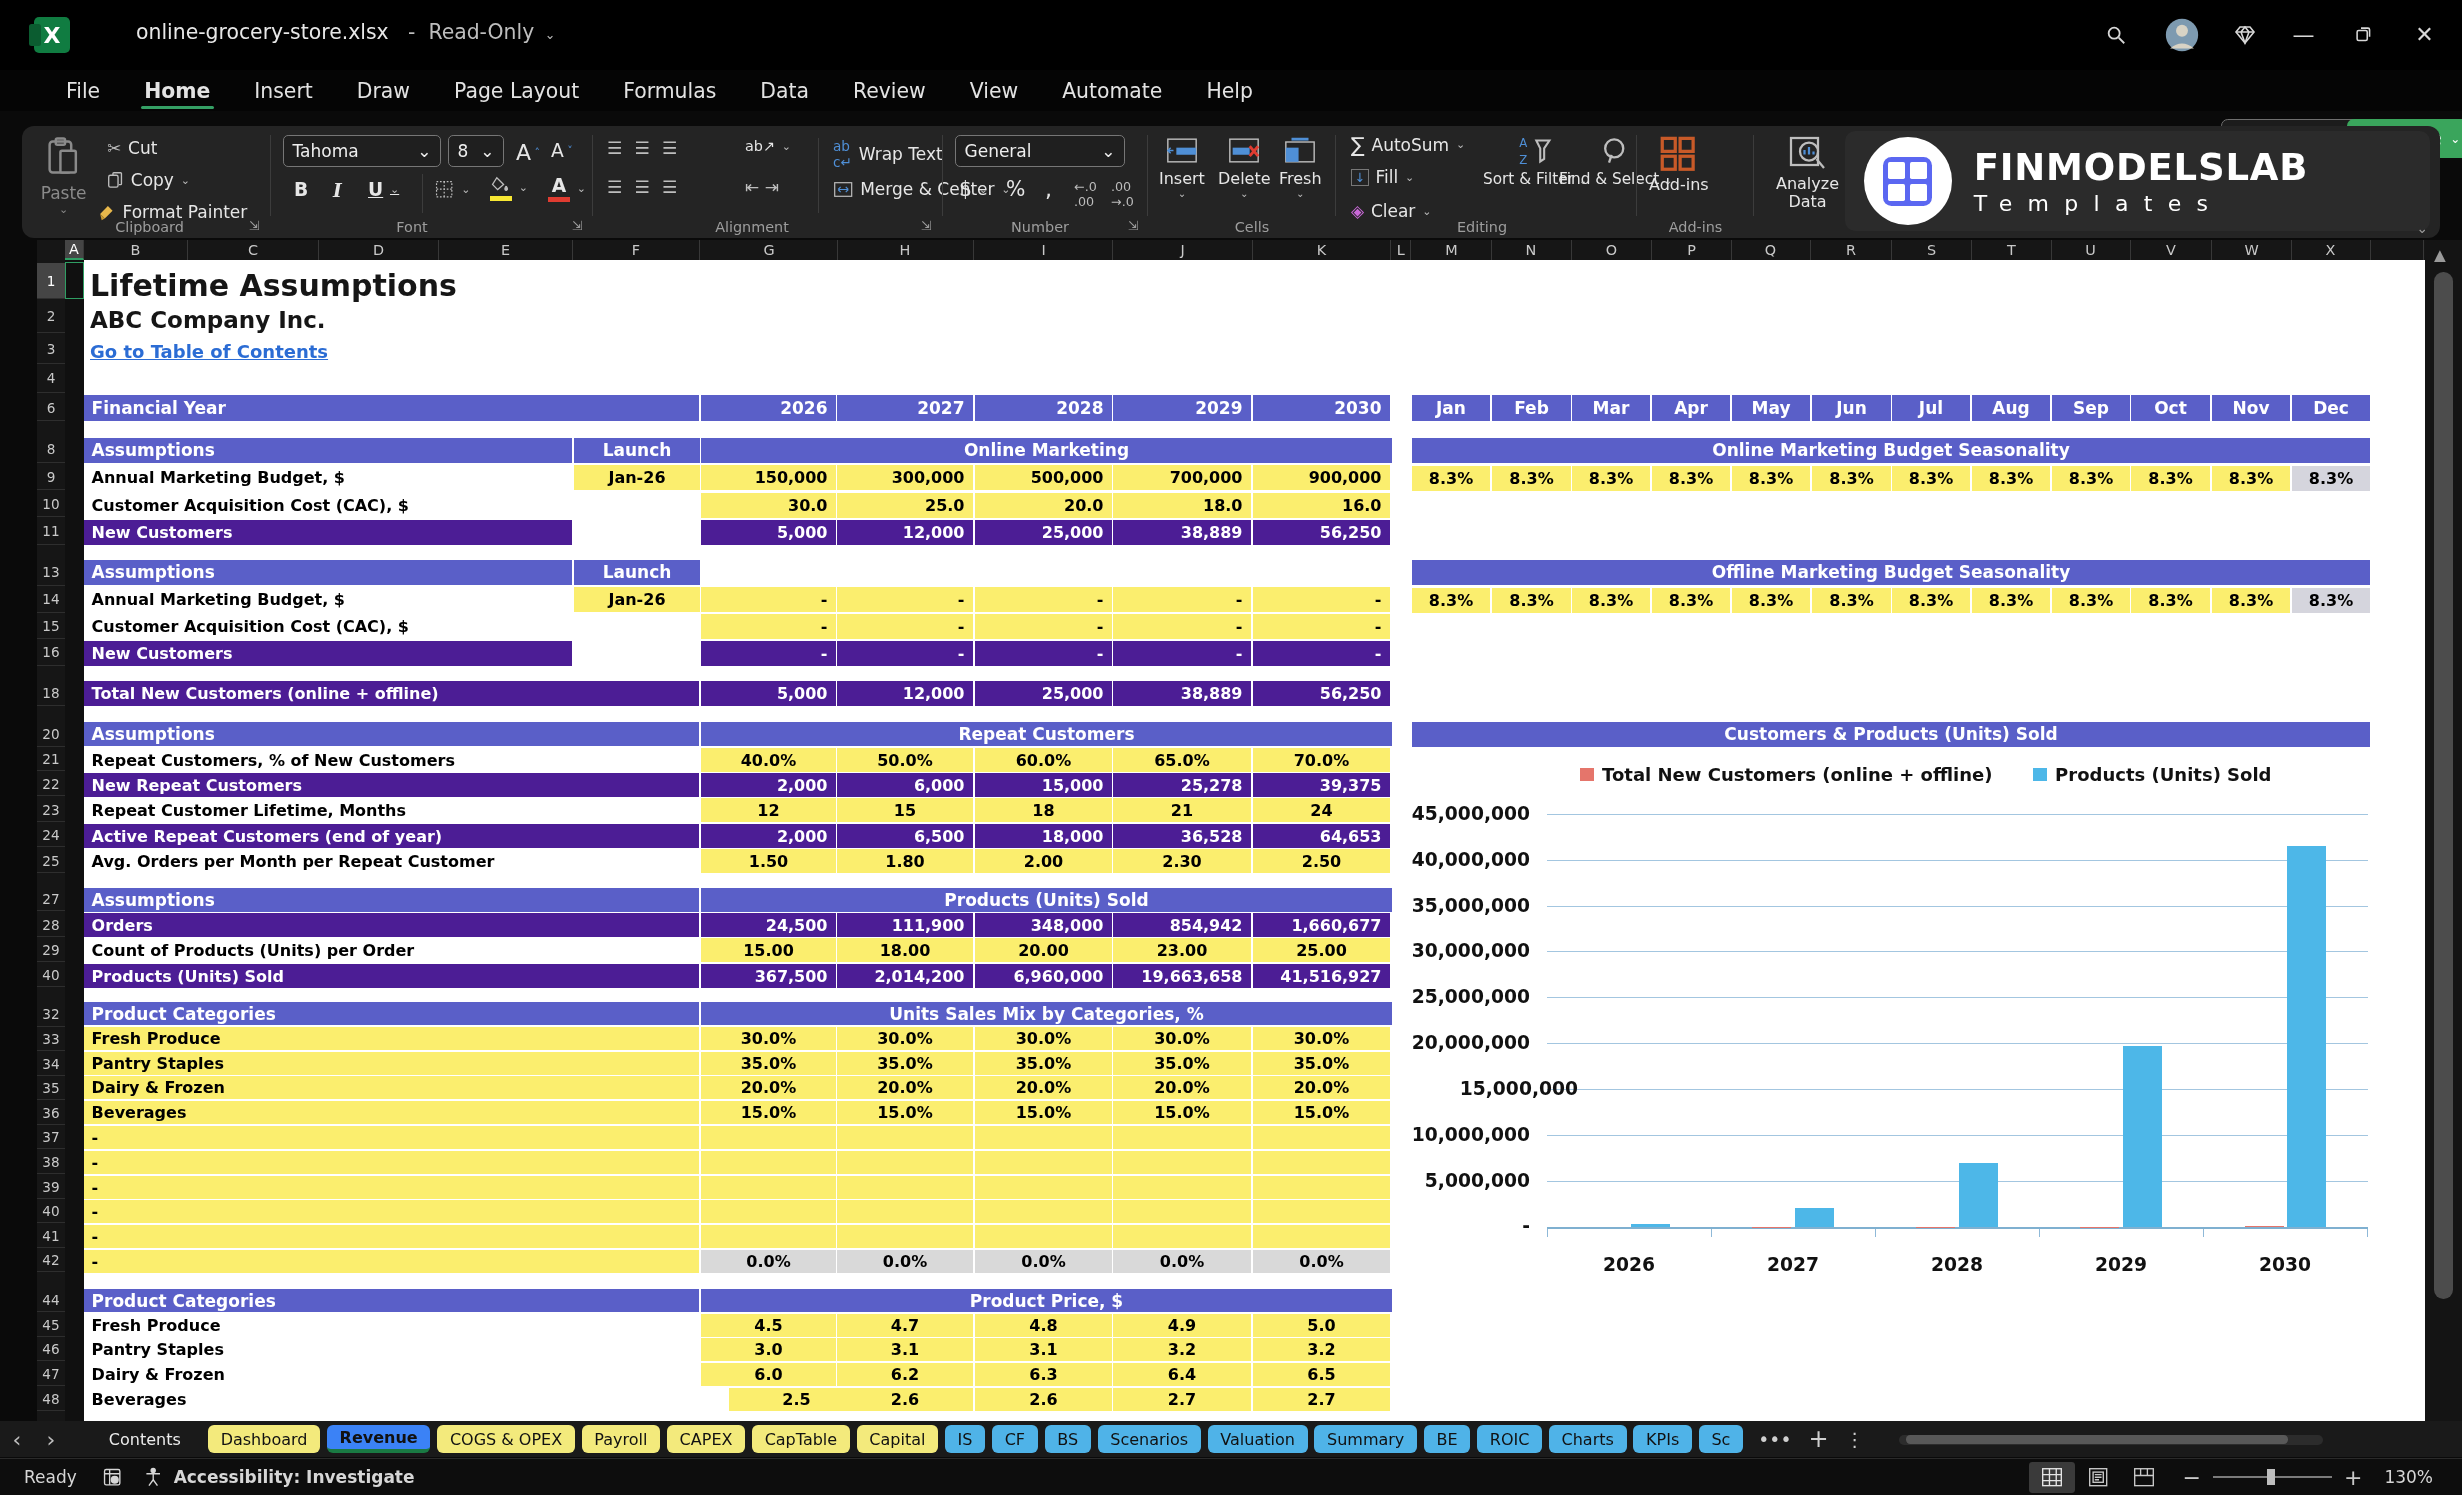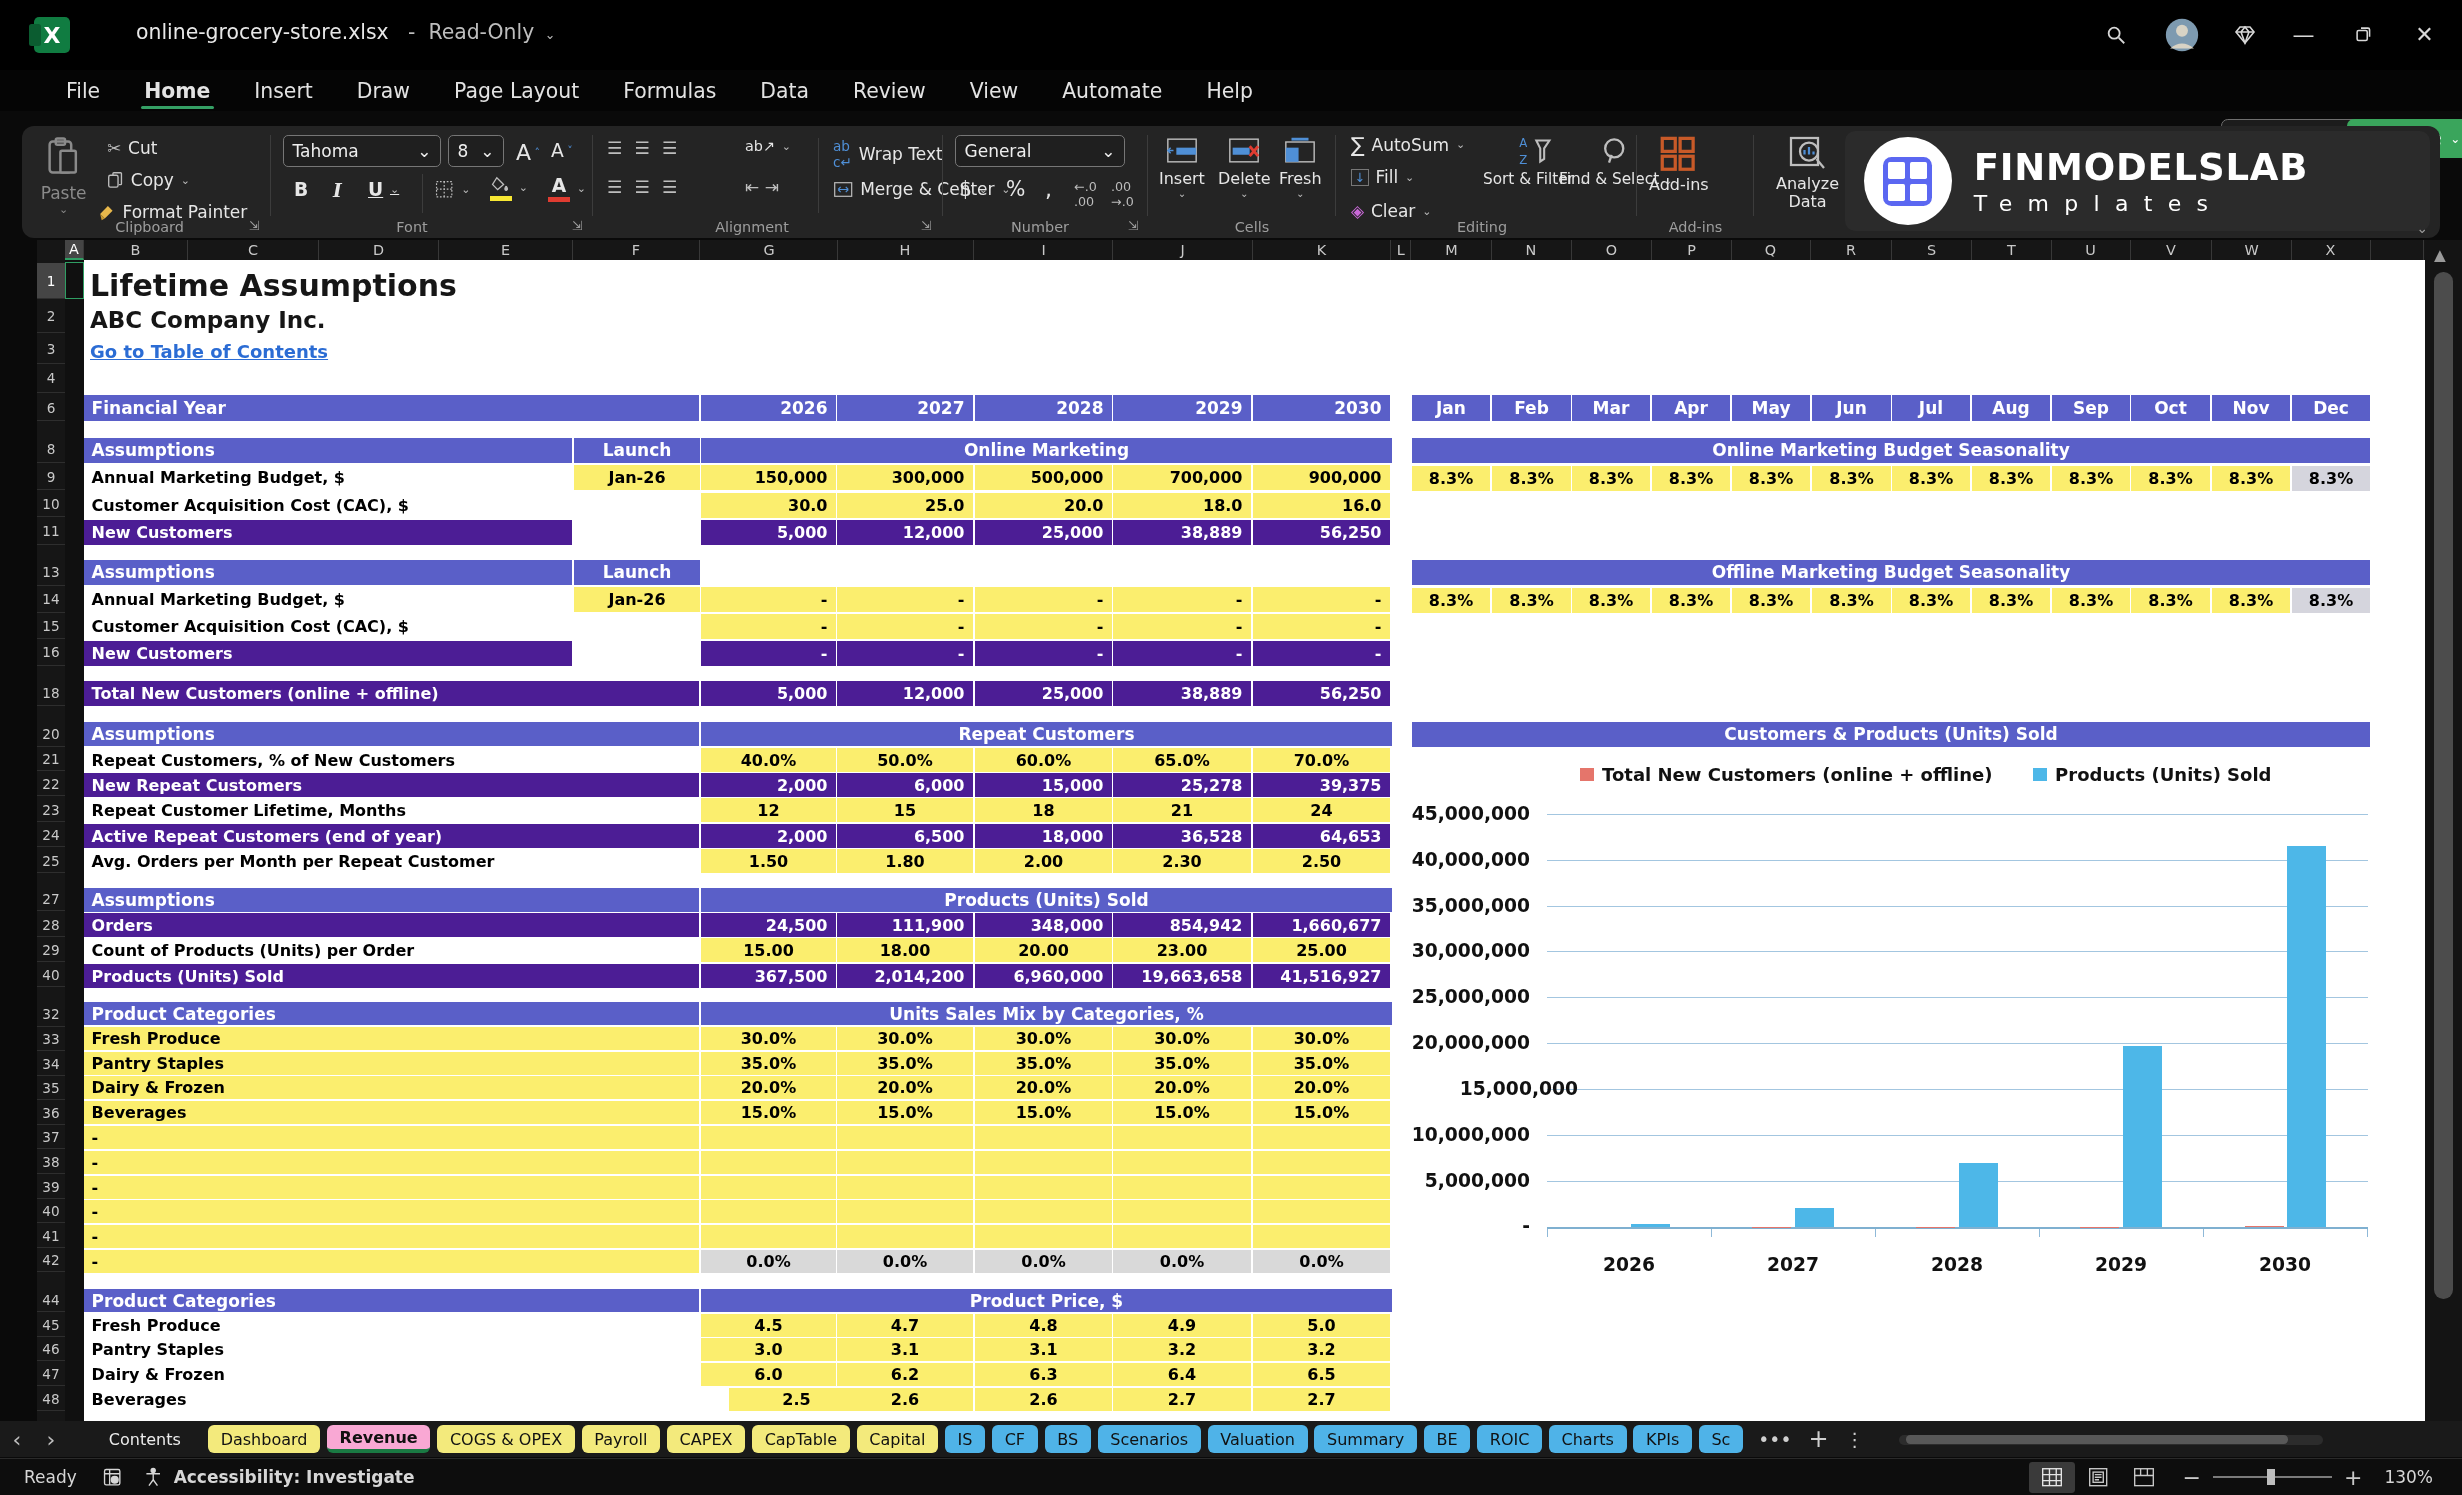--- a/index.html
+++ b/index.html
@@ -84,21 +84,21 @@
   #vthumb { left:2434px; top:272px; width:18.7px; height:1027px; background:#4c4c4c; border-radius:9.3px; }
   #vup { left:2434px; top:246px; color:#9a9a9a; font-size:15.3px; }
 
   
   #tabbar { left:0; top:1421px; width:2462px; height:36px; background:#1a1a1a; display:flex; align-items:center; }
   .tnav { color:#bdbdbd; font-size:22px; width:34px; text-align:center; }
   .stab { height:28px; border-radius:6px; display:flex; align-items:center; padding:0 12.7px; font-size:16px; font-weight:500; color:#111; margin-right:6.8px; white-space:nowrap; }
   .stab.plain { background:none; color:#ececec; padding:0 20.4px; }
   .stab.yellow { background:#f3ea7c; }
   .stab.bluet { background:#4fb3e8; }
-  .stab.active { background:#f9a8d4; border-bottom:4.2px solid #1a7a43; font-weight:bold; }
+  .stab.active { background:#3b82f6; border-bottom:4.2px solid #1a7a43; font-weight:bold; }
   .tbar-ic { color:#cfcfcf; font-size:18.7px; margin:0 8.5px; }
   #hscroll { position:absolute; left:1899px; top:13.6px; width:424px; height:10.2px; background:#2c2c2c; border-radius:5.1px; }
   #hthumb { position:absolute; left:6.8px; top:0.8px; width:382px; height:8.5px; background:#585858; border-radius:4.2px; }
 
   
   #statusbar { left:0; top:1458px; width:2462px; height:37px; background:#0d0d0d; border-top:0.8px solid #2a2a2a; display:flex; align-items:center; color:#d6d6d6; font-size:17px; }
   .sb-ic { margin:0 10.2px; display:flex; align-items:center; }
   .viewbox { width:46px; height:31px; display:flex; align-items:center; justify-content:center; border-radius:3.4px; }
   .viewbox.on { background:#3a3a3a; }
   #zoomtrack { position:relative; width:119px; height:2.5px; background:#7a7a7a; margin:0 12px; }

